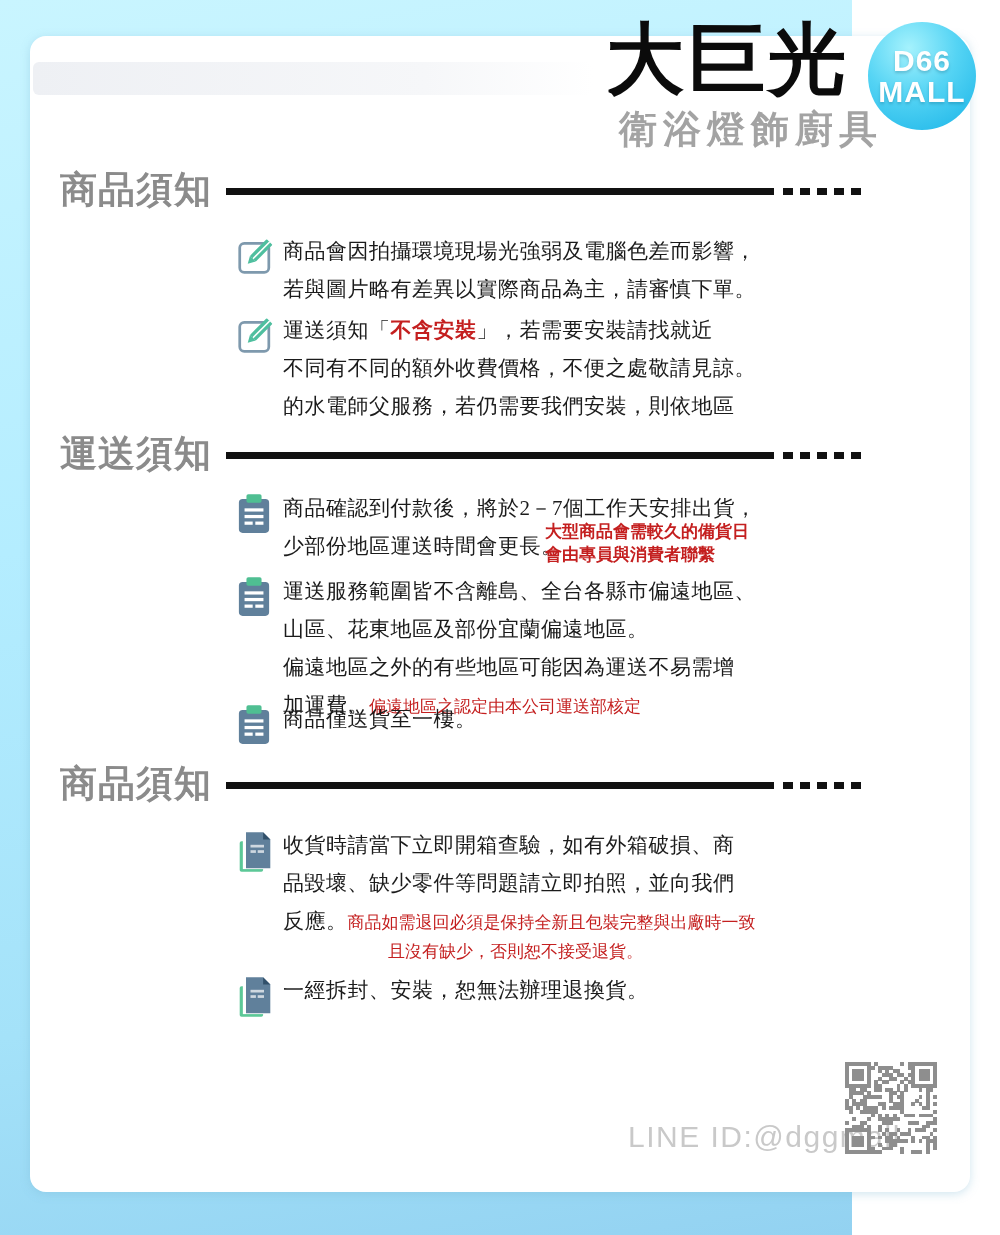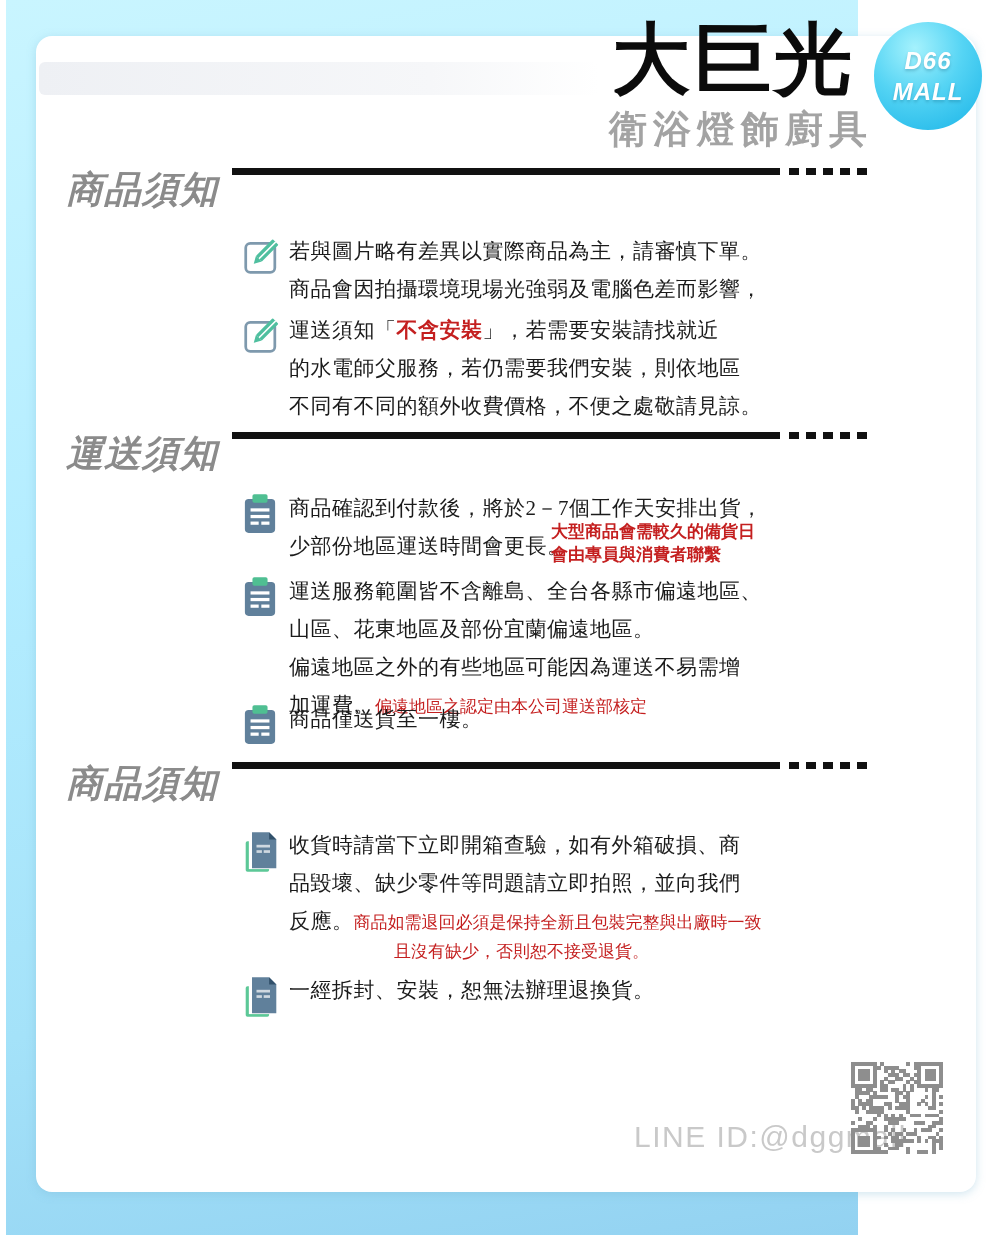--- a/index.html
+++ b/index.html
@@ -1,36 +1,36 @@
 <!DOCTYPE html>
 <html><head>
 <meta charset="utf-8">
 <style>
   html,body{margin:0;padding:0;}
   body{width:1000px;height:1235px;overflow:hidden;font-family:"Liberation Sans","DejaVu Sans",sans-serif;}
   .page{position:relative;width:852px;height:1235px;
-        background:linear-gradient(170deg,#c9f5ff 0%,#b4edff 40%,#a4e2f9 75%,#93d2f1 100%);margin-left:6px;}
+        background:linear-gradient(170deg,#c9f5ff 0%,#b4edff 40%,#a4e2f9 75%,#93d2f1 100%);}
   .card{position:absolute;left:30px;top:36px;width:940px;height:1156px;background:#ffffff;border-radius:16px;
         box-shadow:0 2px 10px rgba(120,180,210,.35);}
   .card-sheen{position:absolute;left:33px;top:62px;width:560px;height:33px;border-radius:6px;
         background:linear-gradient(90deg,#eef0f4 0%,#f6f7f9 70%,rgba(246,247,249,0) 100%);}
 
   
   .logo-title{position:absolute;left:606px;top:8px;font-size:78px;font-weight:900;color:#0b0b0b;
         letter-spacing:3px;white-space:nowrap;}
-  .logo-subtitle{position:absolute;left:603px;top:104px;font-size:38px;font-weight:600;color:#a3a3a3;
+  .logo-subtitle{position:absolute;left:619px;top:104px;font-size:38px;font-weight:600;color:#a3a3a3;
         letter-spacing:6px;white-space:nowrap;}
   .badge{position:absolute;left:868px;top:22px;width:108px;height:108px;border-radius:50%;
         background:radial-gradient(circle at 38% 24%,#a5f2fd 0%,#55d4f4 45%,#18b3e7 100%);
         display:flex;flex-direction:column;align-items:center;justify-content:center;}
-  .badge span{color:#ffffff;font-weight:800;font-style:italic;font-size:24px;line-height:31px;
+  .badge span{color:#ffffff;font-weight:800;font-size:30px;line-height:31px;
         letter-spacing:1px;text-shadow:0 2px 3px rgba(0,70,100,.25);}
 
   
-  .section-head{position:absolute;left:60px;display:flex;align-items:flex-start;white-space:nowrap;font-style:italic;}
+  .section-head{position:absolute;left:60px;display:flex;align-items:center;white-space:nowrap;}
   .sec-title{font-size:37px;font-weight:800;color:#8b8b8b;letter-spacing:1px;}
   .rule{width:548px;height:7px;background:#111111;margin-left:14px;margin-top:3px;}
   .dots{display:flex;gap:7px;margin-left:9px;margin-top:3px;}
   .dot{width:10px;height:7px;background:#111111;}
 
   
   .notice-item{position:absolute;left:237px;width:560px;}
   .item-icon{position:absolute;left:0;top:4px;}
   .item-text{margin-left:46px;font-family:"Liberation Serif","DejaVu Serif",serif;
         font-size:21px;line-height:38px;color:#1b1b1b;letter-spacing:0.5px;white-space:nowrap;}
@@ -76,40 +76,40 @@
       <svg width="40" height="40" viewBox="0 0 44 44">
         <rect x="3" y="8" width="32" height="32" rx="5" fill="#ffffff" stroke="#7e99ad" stroke-width="3"></rect>
         <g transform="rotate(45 21 20)">
           <rect x="17.5" y="0" width="9" height="26" rx="1" fill="#4fbf9f"></rect>
           <rect x="21.2" y="0" width="1.8" height="26" fill="#ffffff"></rect>
           <path d="M17.5 26 L22 34 L26.5 26 Z" fill="#4fbf9f"></path>
         </g>
       </svg>
     </span>
     <div class="item-text">
+      <div>商品會因拍攝環境現場光強弱及電腦色差而影響，</div>
       <div>若與圖片略有差異以實際商品為主，請審慎下單。</div>
-      <div>商品會因拍攝環境現場光強弱及電腦色差而影響，</div>
     </div>
   </div>
 
   <div class="notice-item" style="top:311px">
     <span class="item-icon">
       <svg width="40" height="40" viewBox="0 0 44 44">
         <rect x="3" y="8" width="32" height="32" rx="5" fill="#ffffff" stroke="#7e99ad" stroke-width="3"></rect>
         <g transform="rotate(45 21 20)">
           <rect x="17.5" y="0" width="9" height="26" rx="1" fill="#4fbf9f"></rect>
           <rect x="21.2" y="0" width="1.8" height="26" fill="#ffffff"></rect>
           <path d="M17.5 26 L22 34 L26.5 26 Z" fill="#4fbf9f"></path>
         </g>
       </svg>
     </span>
     <div class="item-text">
       <div><span>運送須知「</span><span class="red">不含安裝</span><span>」，若需要安裝請找就近</span></div>
+      <div>不同有不同的額外收費價格，不便之處敬請見諒。</div>
       <div>的水電師父服務，若仍需要我們安裝，則依地區</div>
-      <div>不同有不同的額外收費價格，不便之處敬請見諒。</div>
     </div>
   </div>
 
   <div class="section-head" style="top:429px">
     <span class="sec-title">運送須知</span>
     <span class="rule"></span>
     <span class="dots">
       <span class="dot"></span>
         <span class="dot"></span>
         <span class="dot"></span>

